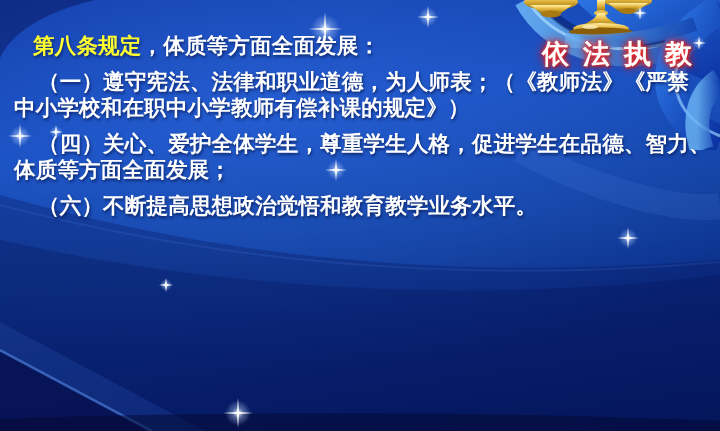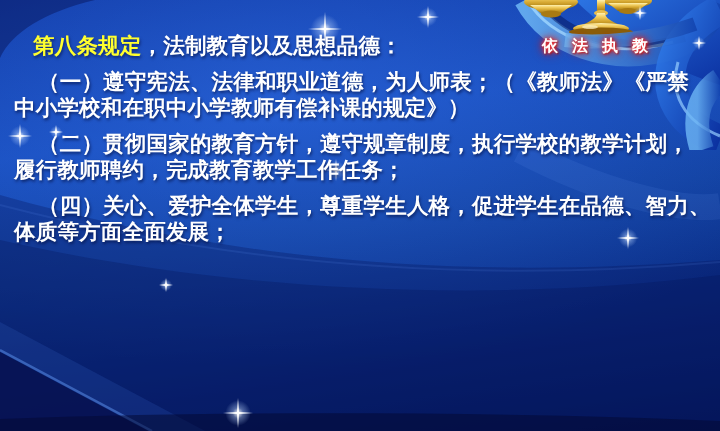--- a/index.html
+++ b/index.html
@@ -15,21 +15,21 @@
   .content{
     position:absolute;left:14px;top:33px;width:700px;
     color:#fff;font-size:21.5px;font-weight:bold;line-height:26px;letter-spacing:.2px;
     text-shadow:1px 2px 3px rgba(0,8,50,.60);
   }
   .content p{margin:8px 0 10px;text-indent:24px;white-space:pre-line;}
   .content p.title{margin:0 0 10px;text-indent:19px;}
   .hl{color:#ffff2e;text-shadow:1px 2px 3px rgba(0,8,50,.55);margin-top:16px;}
   .stamp{
     position:absolute;left:542px;top:36px;white-space:nowrap;
-    font-size:16px;font-weight:bold;color:#fff;letter-spacing:14px;
+    font-size:27px;font-weight:bold;color:#fff;letter-spacing:14px;
     text-shadow:0 0 3px #ff5050,0 0 6px #e01818,0 0 11px #c41414,1px 1px 2px #7a0303;
   }
   .sp{position:absolute;transform:translate(-50%,-50%);
       background:radial-gradient(circle, rgba(255,255,255,.95) 0%, rgba(190,216,255,.40) 25%, rgba(190,216,255,0) 60%);}
   .sp::before,.sp::after{content:"";position:absolute;}
   .sp::before{left:calc(50% - 1px);top:0;width:2px;height:100%;
       background:linear-gradient(to bottom, rgba(255,255,255,0), #fff 46%, #fff 54%, rgba(255,255,255,0));}
   .sp::after{top:calc(50% - 1px);left:0;height:2px;width:100%;
       background:linear-gradient(to right, rgba(255,255,255,0), #fff 46%, #fff 54%, rgba(255,255,255,0));}
 </style>
@@ -100,22 +100,21 @@
   <div class="sp" style="left:20px;top:136px;width:24px;height:24px"></div>
   <div class="sp" style="left:56px;top:132px;width:14px;height:14px"></div>
   <div class="sp" style="left:336px;top:170px;width:22px;height:22px"></div>
   <div class="sp" style="left:628px;top:238px;width:22px;height:22px"></div>
   <div class="sp" style="left:166px;top:285px;width:14px;height:14px"></div>
   <div class="sp" style="left:238px;top:413px;width:30px;height:30px"></div>
 
   <div class="stamp">依法执教</div>
 
   <div class="content">
-    <p class="title"><span class="hl">第八条规定</span><span>，法制教育以及思想品德：</span></p>
+    <p class="title"><span class="hl">第八条规定</span><span>，体质等方面全面发展：</span></p>
     <p>（一）遵守宪法、法律和职业道德，为人师表；（《教师法》《严禁
 中小学校和在职中小学教师有偿补课的规定》）</p>
-    <p>（二）贯彻国家的教育方针，遵守规章制度，执行学校的教学计划，
-履行教师聘约，完成教育教学工作任务；</p>
     <p>（四）关心、爱护全体学生，尊重学生人格，促进学生在品德、智力、
 体质等方面全面发展；</p>
+    <p>（六）不断提高思想政治觉悟和教育教学业务水平。</p>
   </div>
 
 </div>
 
 </body></html>

